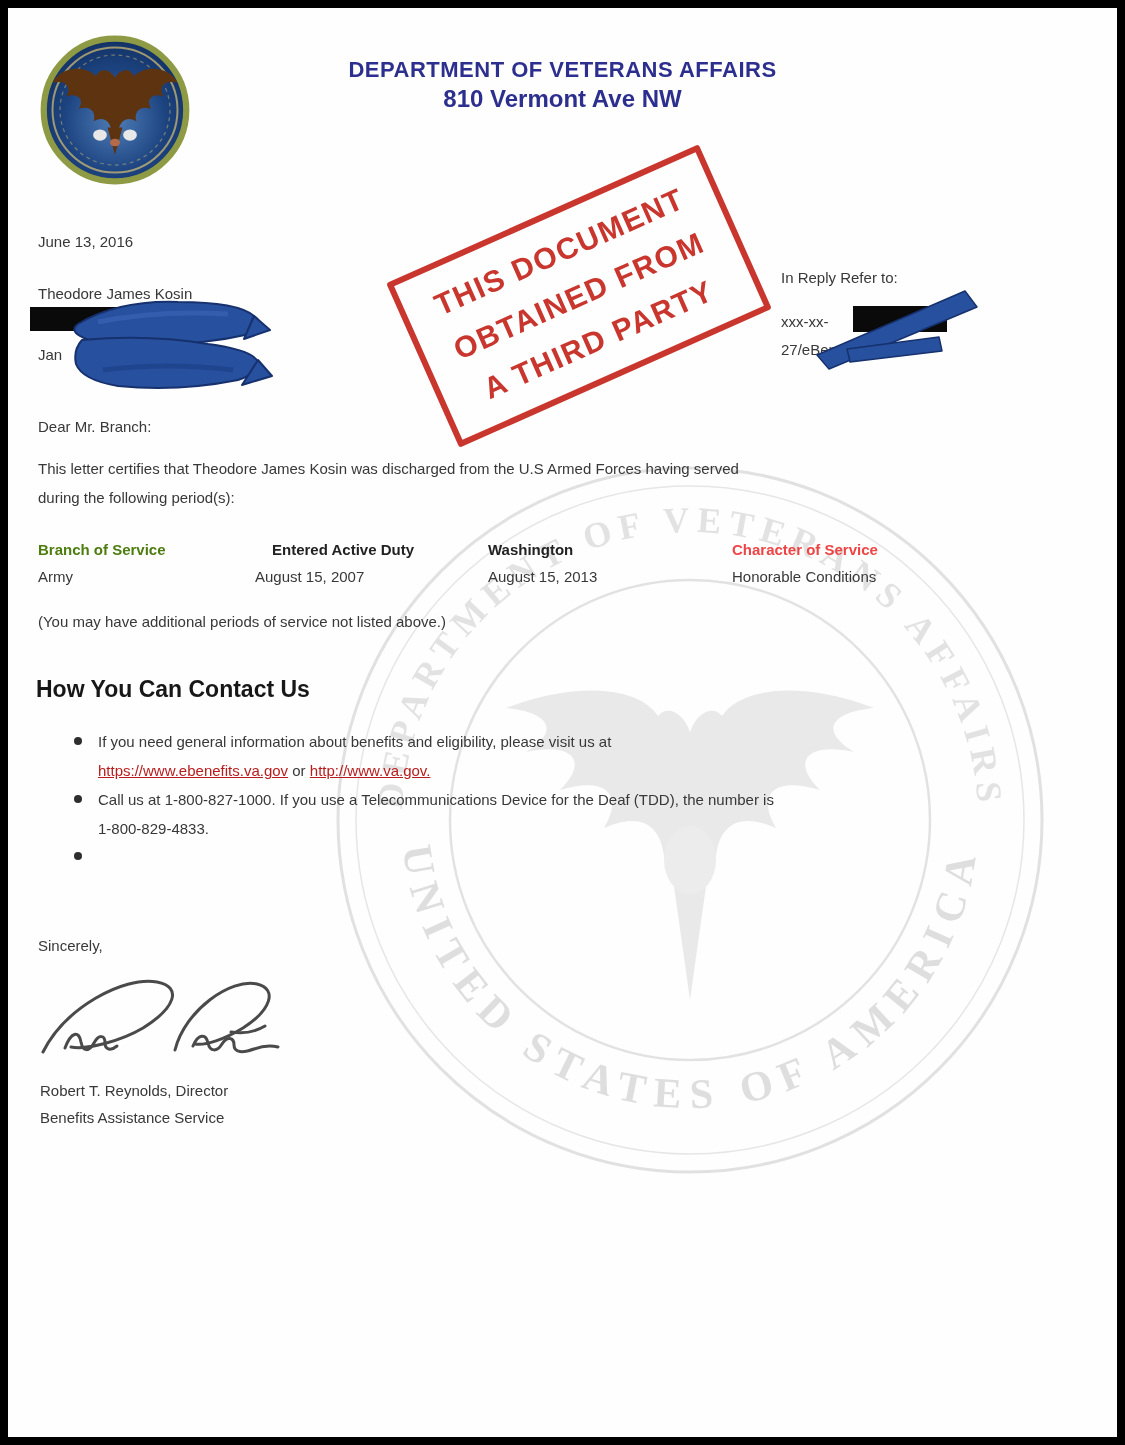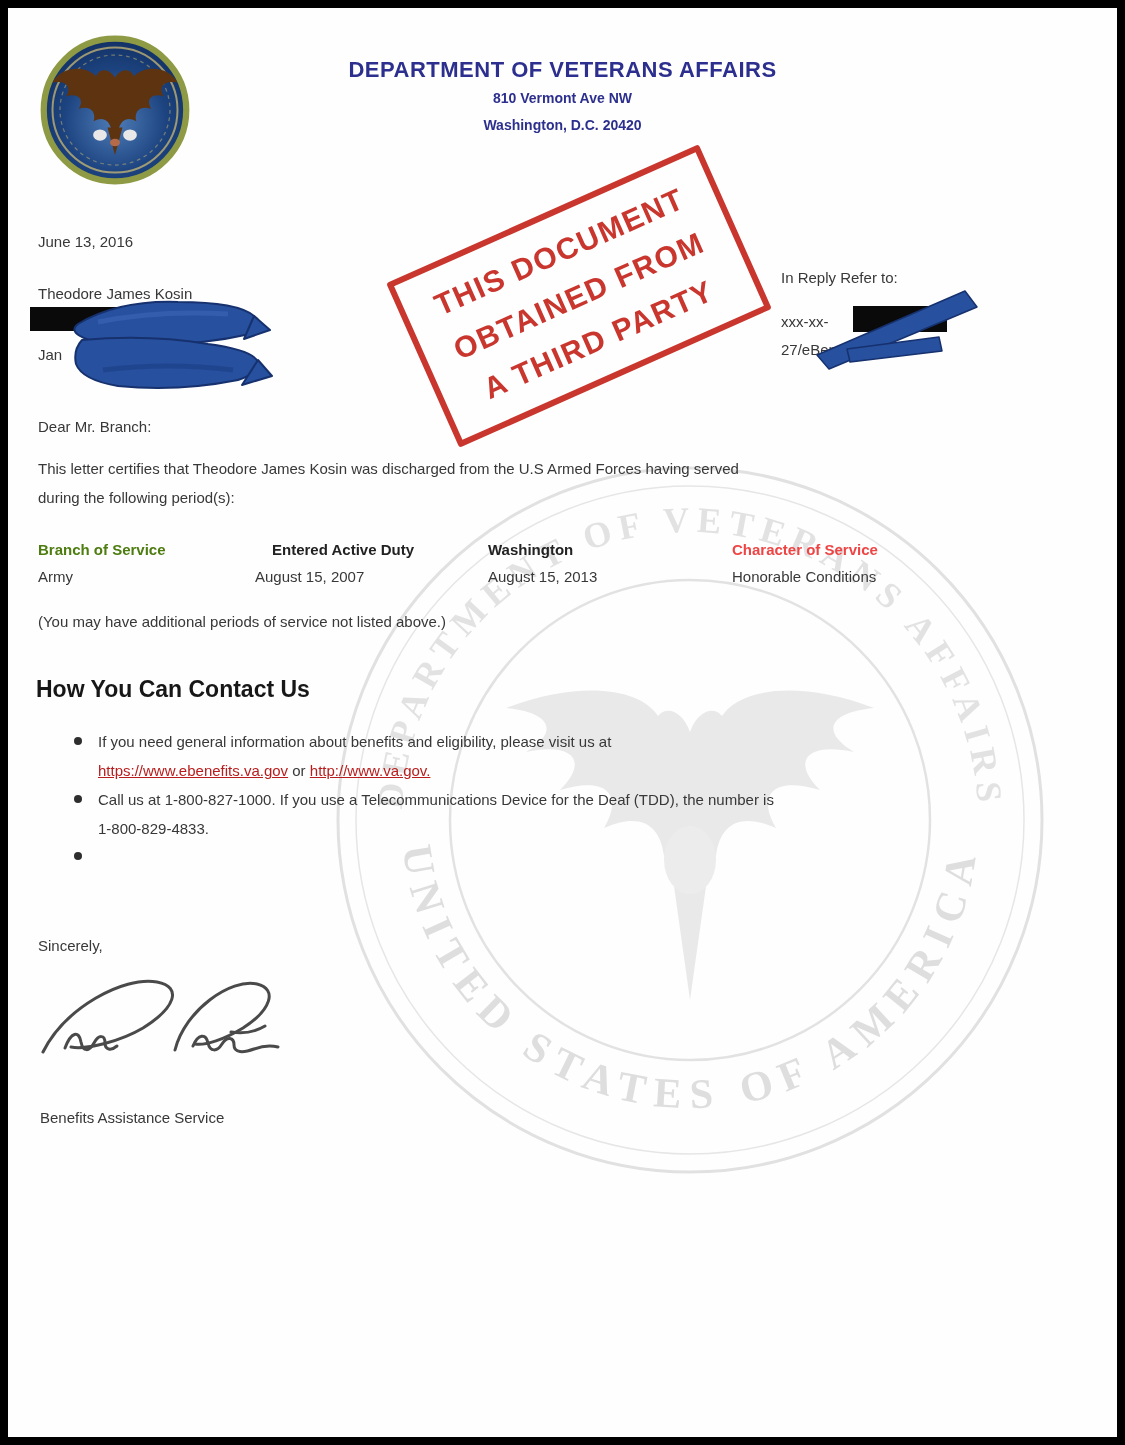--- a/index.html
+++ b/index.html
@@ -12,21 +12,21 @@
     font-family:"Liberation Sans", sans-serif;
     overflow:hidden;
   }
   .abs{position:absolute;}
   .body-text{font-size:15px;color:#383838;line-height:28px;}
   .bold{font-weight:bold;}
 
   
   .letterhead{left:0;top:47px;width:100%;text-align:center;color:#2c2f8e;font-weight:bold;z-index:2;}
   .lh-1{font-size:22px;line-height:30px;letter-spacing:.5px;}
-  .lh-2,.lh-3{font-size:14px;line-height:27px;}
+  .lh-2,.lh-3{font-size:24px;line-height:27px;}
 
   
   .seal{left:32px;top:27px;width:150px;height:150px;z-index:2;}
 
   
   .stamp{
     left:400px;top:198px;width:330px;height:168px;
     transform:rotate(-24deg);
     border:6px solid #c9362e;border-radius:3px;
     display:flex;flex-direction:column;justify-content:center;align-items:center;
@@ -90,21 +90,20 @@
       <path fill="#5e3310" d="M 54 74 L 60 96 L 66 74 Z"></path>
       <ellipse cx="48" cy="80" rx="5.5" ry="4.5" fill="#e8e8e8"></ellipse>
       <ellipse cx="72" cy="80" rx="5.5" ry="4.5" fill="#e8e8e8"></ellipse>
       <ellipse cx="60" cy="86" rx="4" ry="3" fill="#b56a4a"></ellipse>
     </g>
   </svg>
 
   <div class="abs letterhead">
     <div class="lh-1">DEPARTMENT OF VETERANS AFFAIRS</div>
     <div class="lh-2">810 Vermont Ave NW</div>
-    <div class="lh-3">Washington, D.C. 20420</div>
   </div>
 
   <div class="abs stamp">
     <div>THIS DOCUMENT</div>
     <div>OBTAINED FROM</div>
     <div>A THIRD PARTY</div>
   </div>
 
   <div class="abs body-text" style="left:30px;top:220px;">June 13, 2016</div>
 
@@ -168,15 +167,16 @@
   <svg class="abs sig" style="left:27px;top:962px;" width="272" height="112" viewBox="0 0 272 112">
     <g fill="none" stroke="#4a4a4a" stroke-width="3" stroke-linecap="round" stroke-linejoin="round">
       <path d="M 8 82 C 30 38 88 6 122 12 C 148 17 140 38 108 58 C 86 71 52 80 36 77"></path>
       <path d="M 30 78 c 6 -16 14 -18 16 -6 c 2 10 8 10 13 1 c 5 -9 11 -8 11 0 c 0 7 6 8 12 3"></path>
       <path d="M 140 80 C 150 40 196 8 222 14 C 243 19 236 40 208 58 C 190 69 170 76 160 74"></path>
       <path d="M 158 76 c 5 -12 13 -13 15 -3 c 2 9 9 9 14 1 c 5 -8 12 -7 12 1 c 0 8 9 8 20 4 c 8 -3 16 -4 24 -2"></path>
       <path d="M 196 62 c 12 2 24 0 34 -6"></path>
     </g>
   </svg>
 
+  <div class="abs body-text z2" style="left:32px;top:1069px;">Robert T. Reynolds, Director</div>
   <div class="abs body-text z2" style="left:32px;top:1096px;">Benefits Assistance Service</div>
 
 </div>
 
 </body></html>

